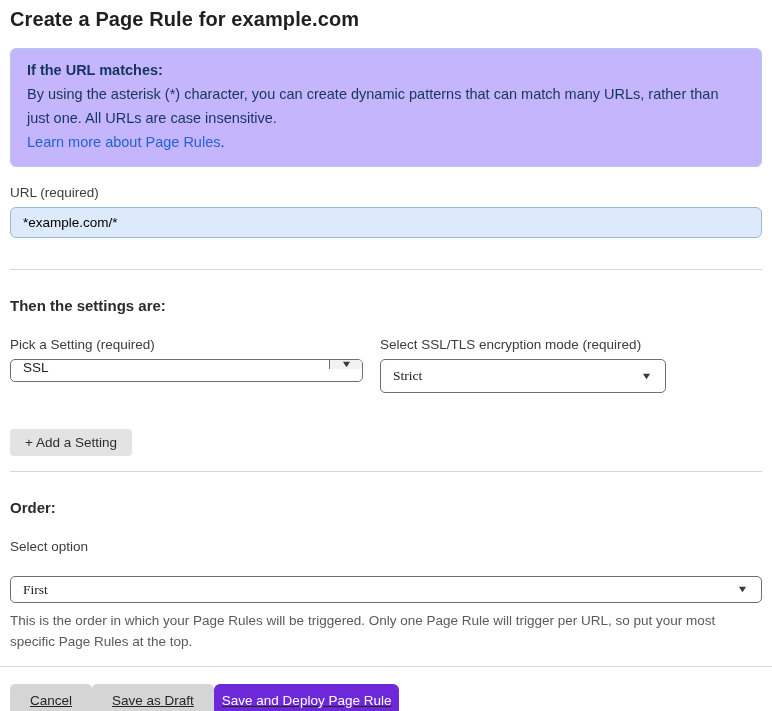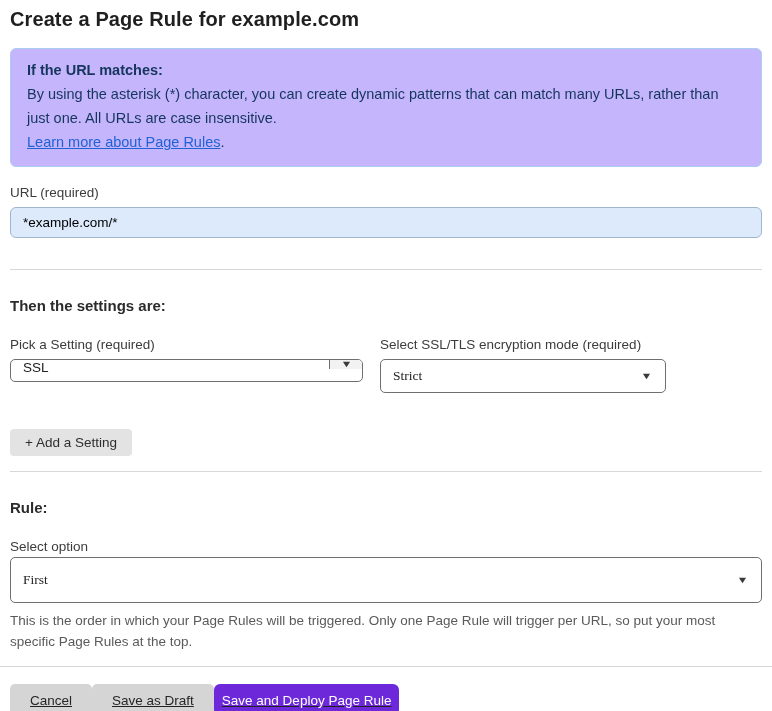--- a/index.html
+++ b/index.html
@@ -27,21 +27,20 @@
     border: 1px solid #abcdf0;
     border-radius: 6px;
     padding: 9px 16px 12px 16px;
     color: #16355d;
     font-size: 14.5px;
     line-height: 24px;
   }
   .info-heading { font-weight: 700; }
   .info-link {
     color: #2262d4;
-    text-decoration: underline;
     cursor: pointer;
   }
   
   .field-label {
     font-size: 13.5px;
     color: #3c3c3c;
     display: block;
   }
   .url-label { margin-top: 18px; }
   .url-input {
@@ -136,22 +135,22 @@
     border-radius: 4px;
     padding: 6px 15px;
     font-size: 13.5px;
     color: #2e2e2e;
     font-family: "Liberation Sans", sans-serif;
     cursor: pointer;
   }
   
   .order-label { margin-top: 23px; }
   .order-select {
-    margin-top: 3px;
-    height: 46px;
+    margin-top: 22px;
+    height: 27px;
   }
   .order-help {
     margin-top: 7px;
     font-size: 13.5px;
     line-height: 21px;
     color: #5a5a5a;
     max-width: 748px;
   }
   
   .footer {
@@ -221,21 +220,21 @@
         <span>Strict</span>
         <span class="arrow-glyph">▼</span>
       </div>
     </div>
   </div>
 
   <button class="add-setting-btn">+ Add a Setting</button>
 
   <hr class="divider divider-2">
 
-  <h2 class="section-heading">Rule:</h2>
+  <h2 class="section-heading">Order:</h2>
 
   <label class="field-label order-label">Select option</label>
   <div class="select-box order-select">
     <span>First</span>
     <span class="arrow-glyph">▼</span>
   </div>
 
   <p class="order-help">This is the order in which your Page Rules will be triggered. Only one Page Rule will trigger per URL, so put your most specific Page Rules at the top.</p>
 
   <hr class="divider divider-3">

